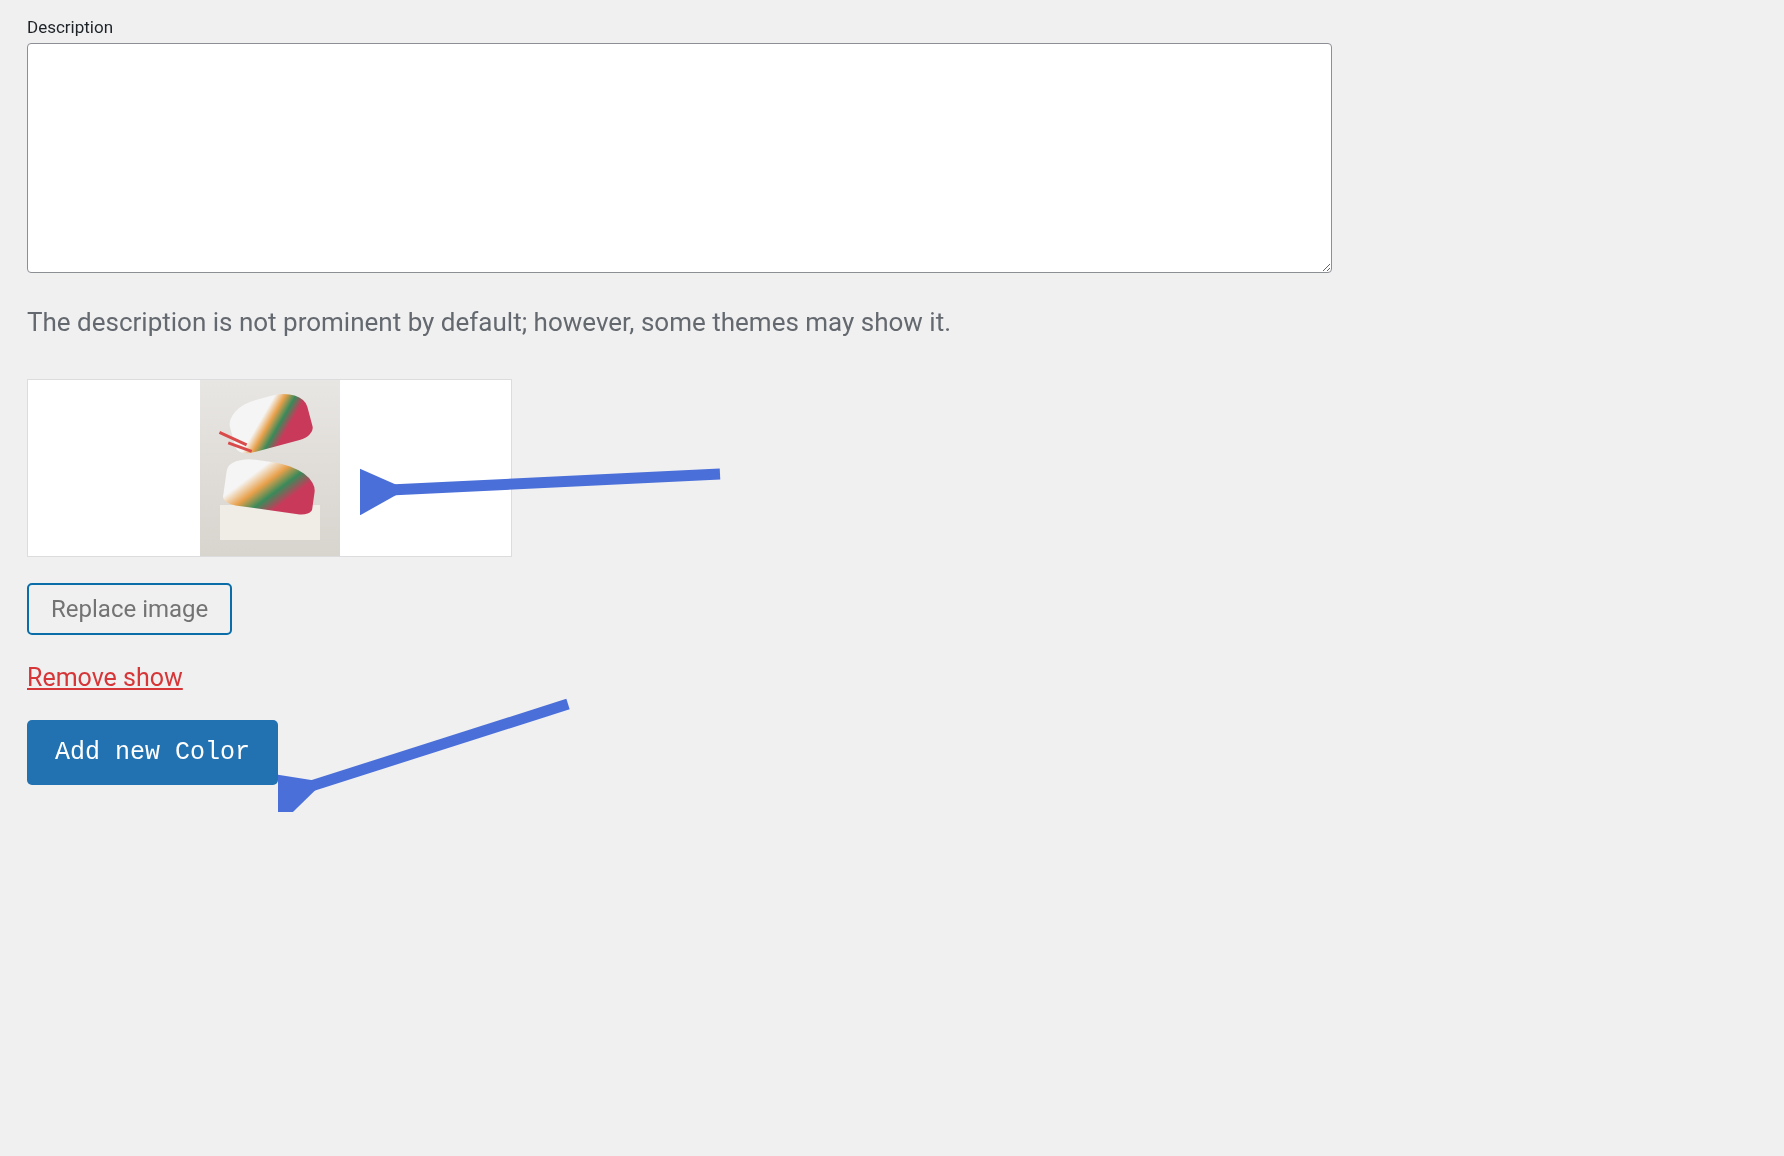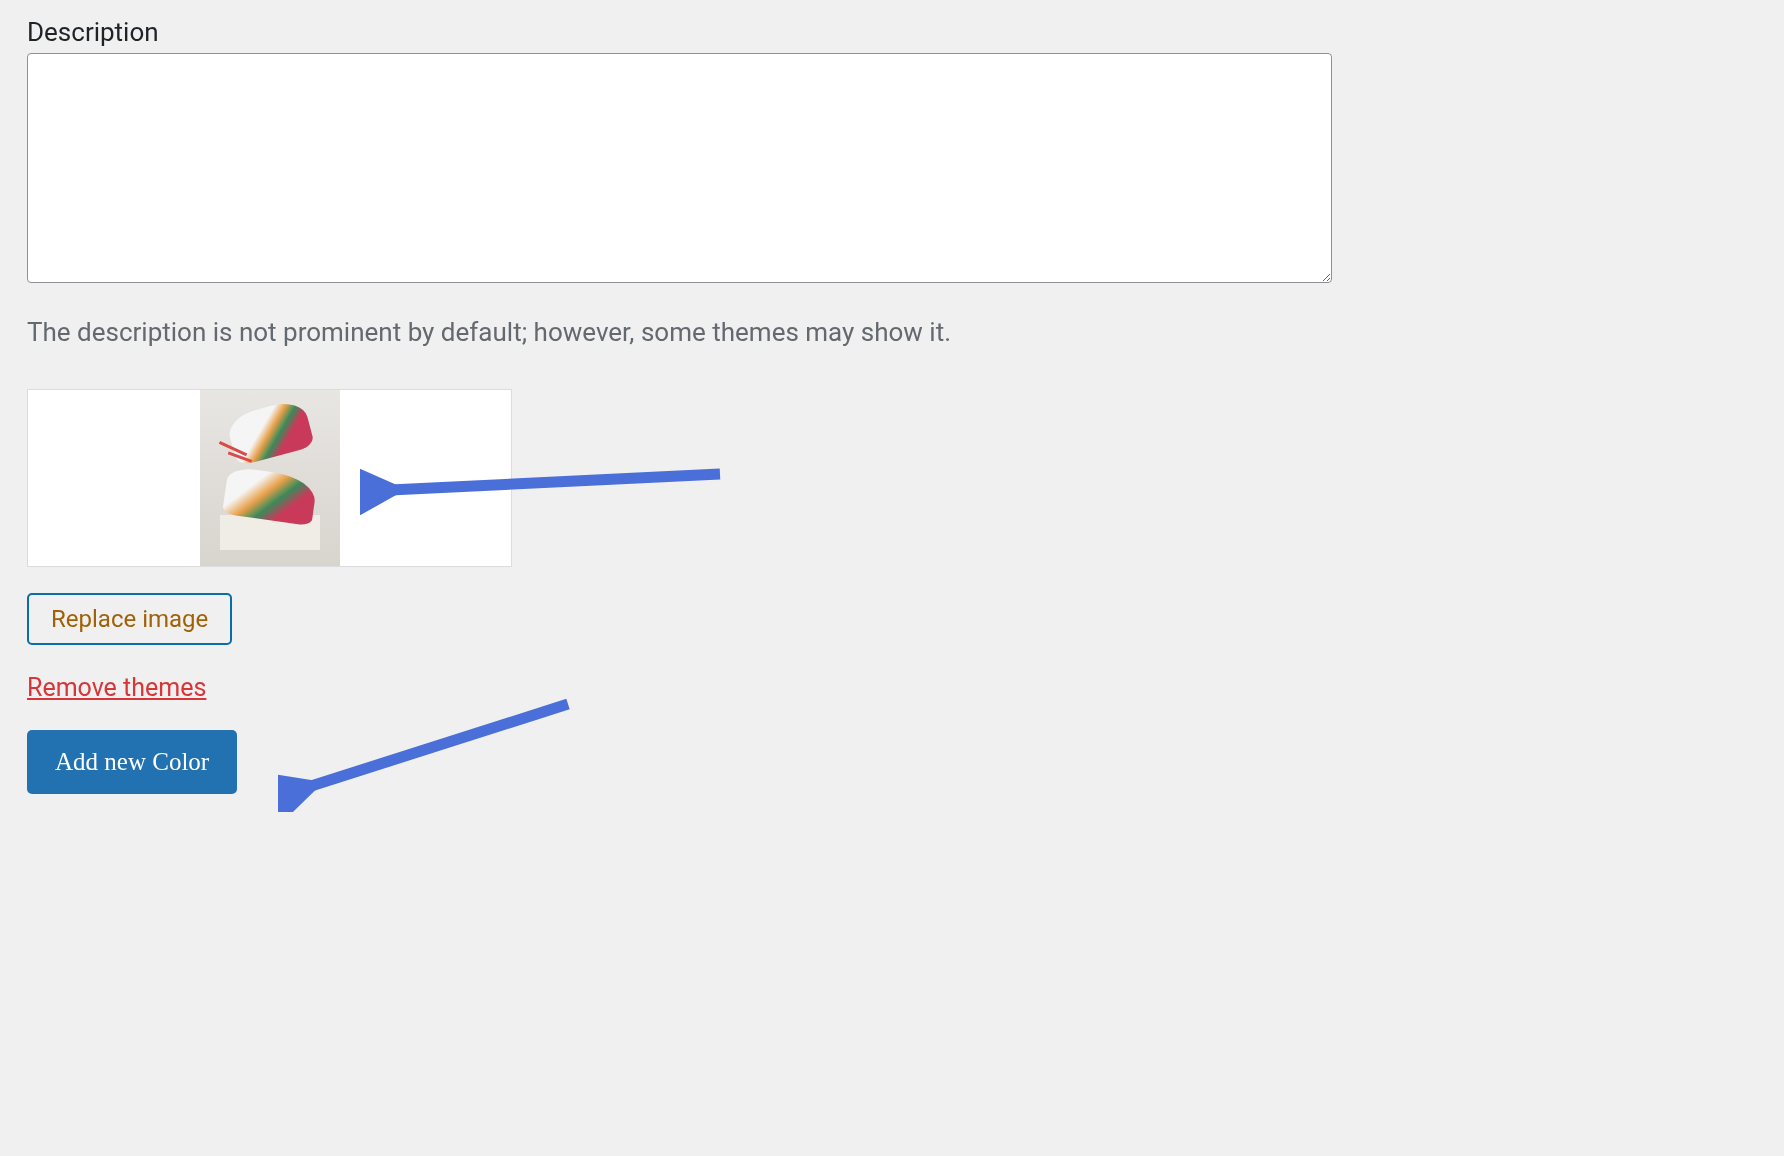--- a/index.html
+++ b/index.html
@@ -8,21 +8,21 @@
       padding: 0;
     }
     body {
       font-family: -apple-system, BlinkMacSystemFont, "Segoe UI", Roboto, sans-serif;
       background: #f0f0f1;
       padding: 17px 27px;
       width: 1784px;
       height: 1156px;
     }
     .label {
-      font-size: 26px;
+      font-size: 17px;
       color: #1d2327;
       font-weight: 400;
       margin-bottom: 6px;
       display: block;
     }
     .textarea {
       width: 100%;
       max-width: 1305px;
       height: 230px;
       border: 1px solid #8c8f94;
@@ -105,21 +105,21 @@
     .pedestal {
       width: 100px;
       height: 35px;
       background: #f0ece6;
       margin-top: -5px;
     }
     .btn-outline {
       display: inline-block;
       padding: 10px 22px;
       border: 2px solid #0a6da8;
-      color: #a16207;
+      color: #737373;
       background: transparent;
       font-size: 24px;
       border-radius: 5px;
       cursor: pointer;
       font-family: inherit;
     }
     .link-danger {
       display: inline-block;
       color: #d63638;
       font-size: 25px;
@@ -130,21 +130,21 @@
     }
     .btn-primary {
       display: inline-block;
       padding: 18px 28px;
       background: #2271b1;
       color: #ffffff;
       border: none;
       font-size: 25px;
       border-radius: 5px;
       cursor: pointer;
-      font-family: Liberation Serif, serif;
+      font-family: Liberation Mono, monospace;
     }
     .arrow-svg {
       position: absolute;
       pointer-events: none;
     }
     .arrow1 {
       left: 360px;
       top: 435px;
       width: 370px;
       height: 80px;
@@ -168,21 +168,21 @@
 <div class="image-section">
   <div class="image-preview">
     <div class="sneaker-img">
       <div class="sneaker-top"></div>
       <div class="sneaker-bottom"></div>
       <div class="pedestal"></div>
     </div>
   </div>
   <button class="btn-outline">Replace image</button>
   <br>
-  <a class="link-danger">Remove themes</a>
+  <a class="link-danger">Remove show</a>
   <br>
   <button class="btn-primary">Add new Color</button>
 </div>
 
 <svg class="arrow-svg arrow1" viewBox="0 0 370 80">
   <defs>
     <marker id="ah1" markerWidth="6" markerHeight="6" refX="1.5" refY="3" orient="auto">
       <polygon points="6,0 0,3 6,6" fill="#4a6fd8"></polygon>
     </marker>
   </defs>

